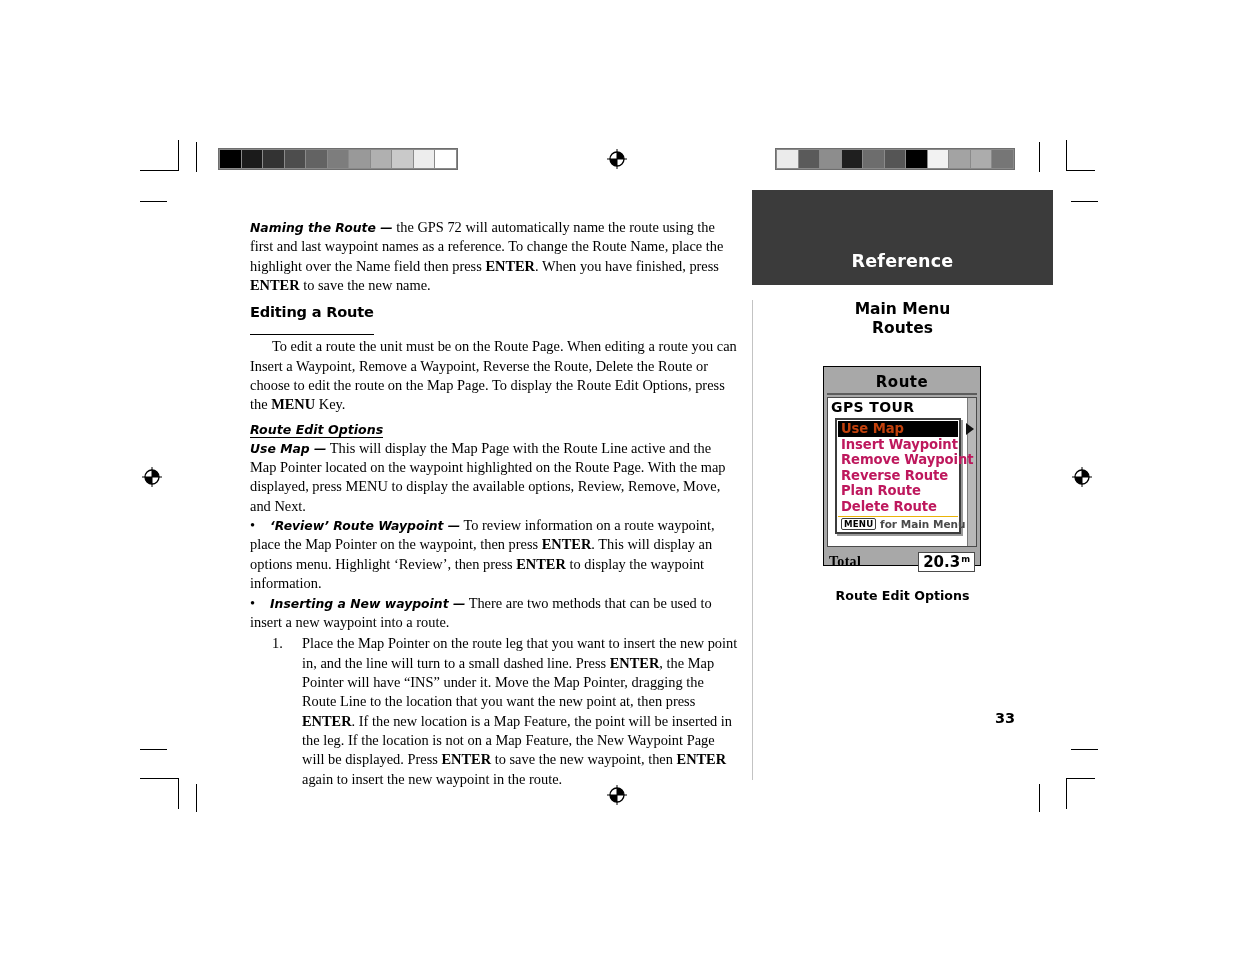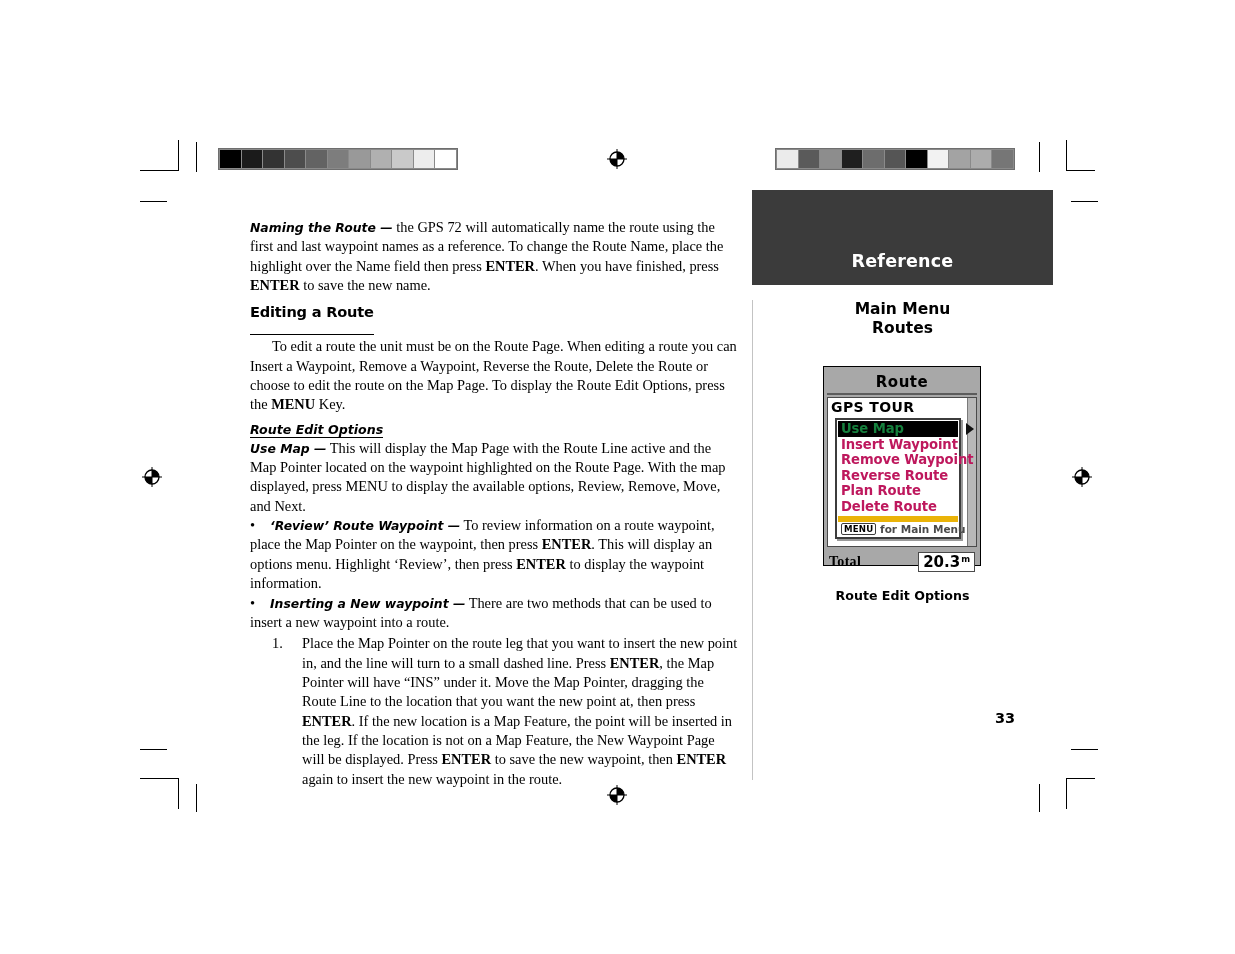--- a/index.html
+++ b/index.html
@@ -226,24 +226,24 @@
     font-weight: bold;
     font-size: 13.2px;
     line-height: 15.6px;
     padding-left: 3px;
     letter-spacing: -0.1px;
     white-space: nowrap;
     color: #be185d;
   }
   .gps-menu-item.selected {
     background: #000000;
-    color: #15803d;
+    color: #c2410c;
   }
   #gps-popup-footer {
-    border-top: 6px solid #eab308;
+    border-top: 1px solid #eab308;
     margin-top: 1px;
     padding: 1px 12px 1px 3px;
     font-size: 10.5px;
     font-weight: bold;
     color: #4a4a4a;
     white-space: nowrap;
   }
   .menu-chip {
     display: inline-block;
     border: 1px solid #3c3c3c;

